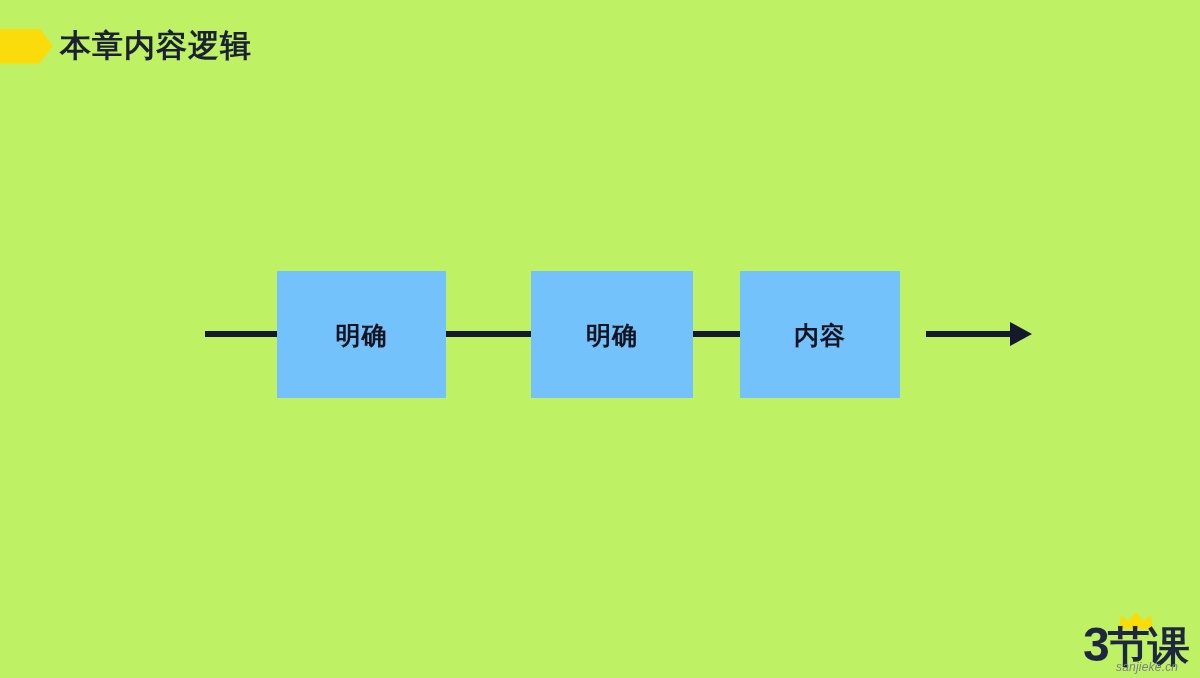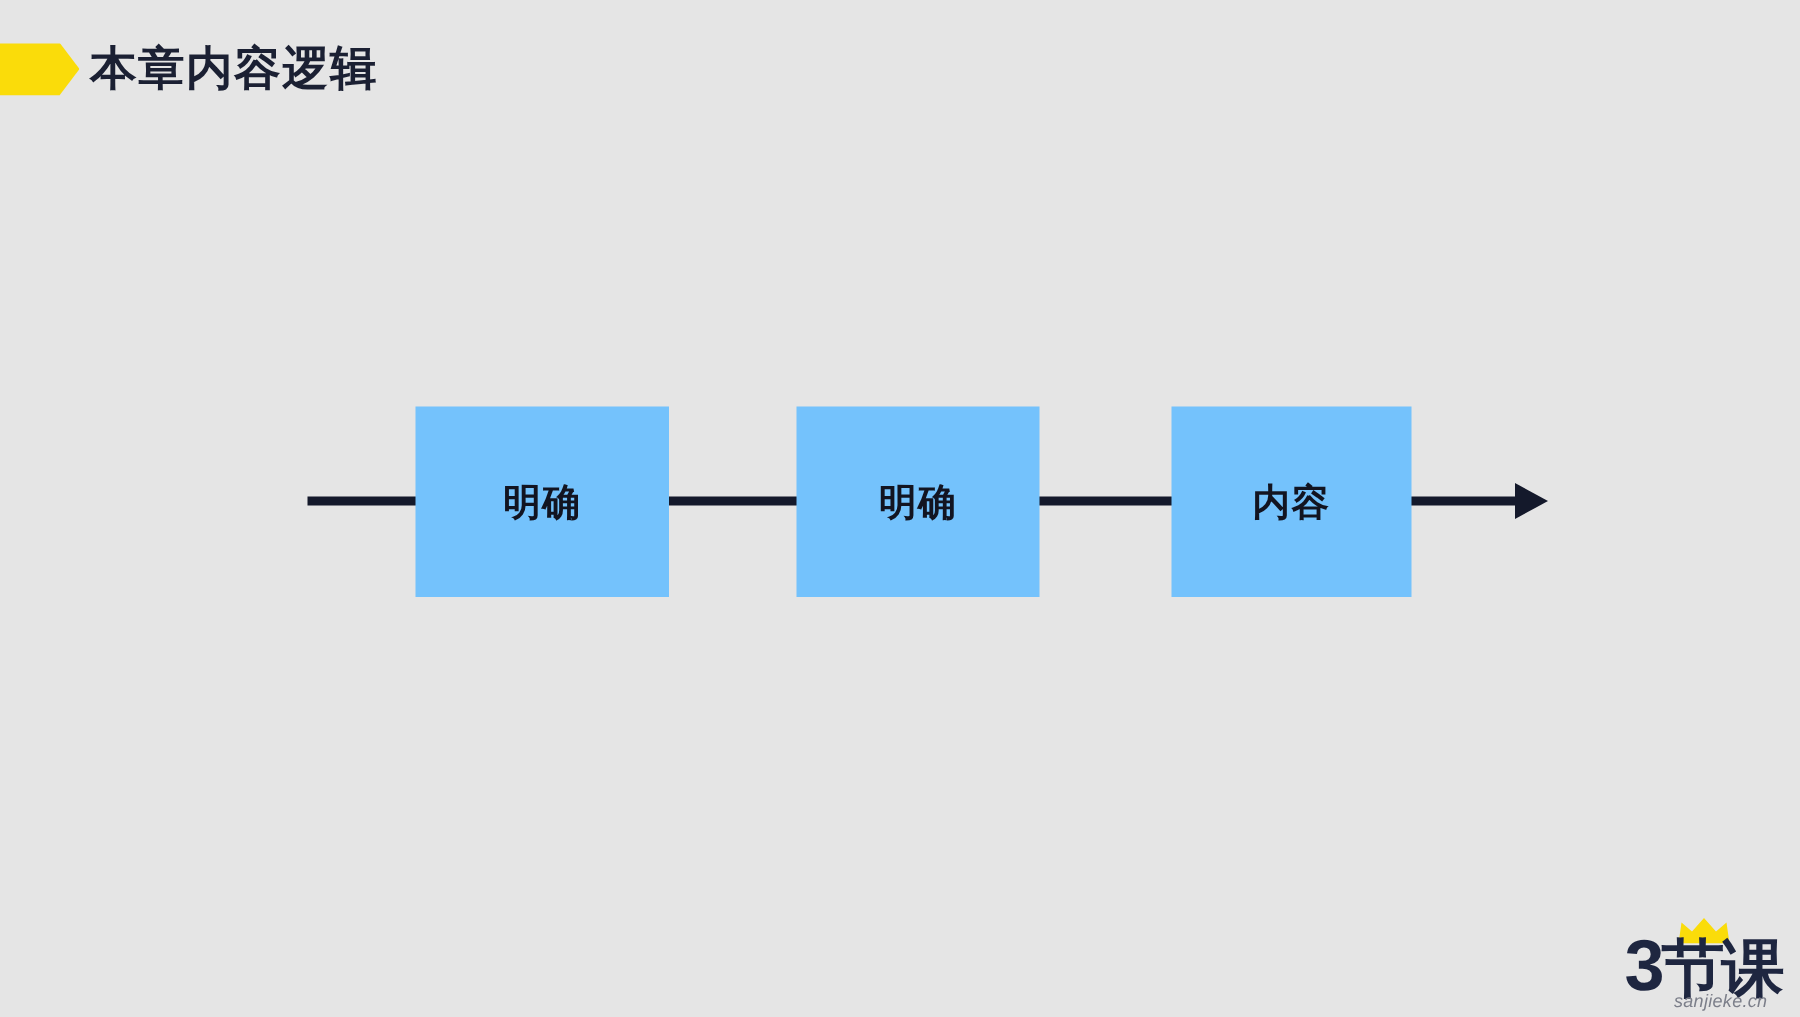--- a/index.html
+++ b/index.html
@@ -15,21 +15,21 @@
     position: relative;
   }
 
   
   .slide {
     position: absolute;
     left: 0;
     top: 0;
     width: 1200px;
     height: 678px;
-    background: #e5e5e5;
+    background: #bef264;
   }
 
   
   .title-row {
     position: absolute;
     left: 0;
     top: 28px;
     height: 36px;
     display: flex;
     align-items: center;
@@ -89,21 +89,21 @@
     background: #74c2fc;
     display: flex;
     flex-direction: column;
     align-items: center;
     justify-content: center;
     color: #121421;
     box-sizing: border-box;
   }
   .box-1 { left: 277px; width: 169px; }
   .box-2 { left: 531px; width: 162px; }
-  .box-3 { left: 781px; width: 160px; text-align: center; }
+  .box-3 { left: 740px; width: 160px; text-align: center; }
 
   .box-line-1 {
     font-size: 25px;
     font-weight: bold;
     line-height: 34px;
     letter-spacing: 1px;
   }
   .box-line-2 {
     font-size: 25px;
     font-weight: bold;

